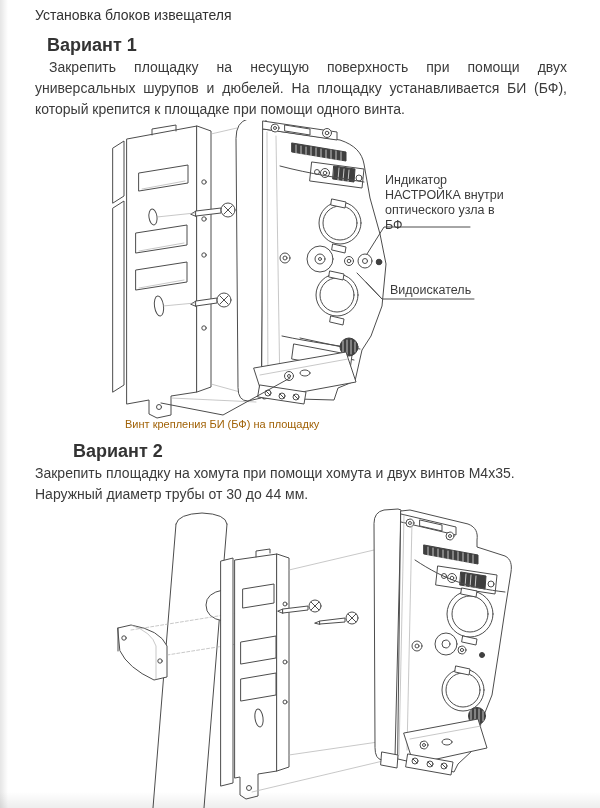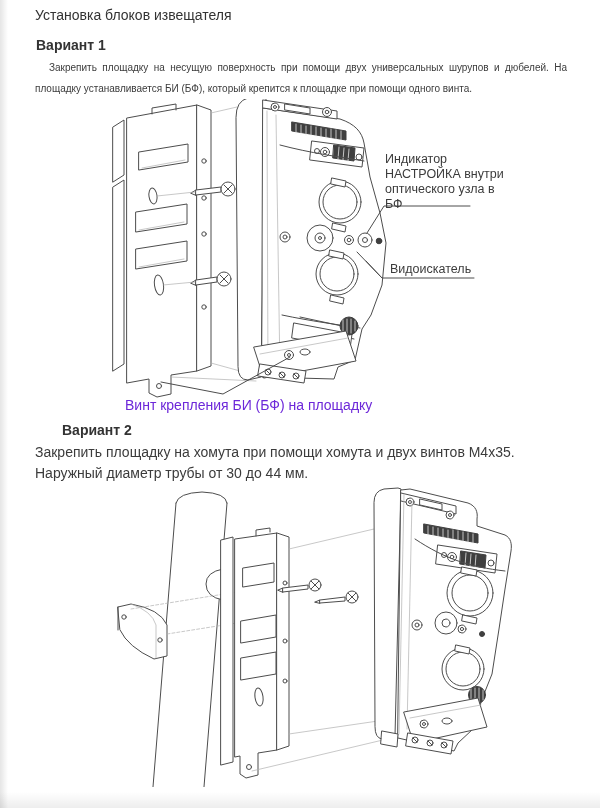--- a/index.html
+++ b/index.html
@@ -19,42 +19,42 @@
   .scan-edge-bottom{
     position:absolute;left:0;bottom:0;width:600px;height:16px;
     background:linear-gradient(to top, rgba(0,0,0,0.07), rgba(0,0,0,0));
     pointer-events:none;
   }
   .page{padding:8px 33px 0 35px;}
   .doc-title{
     font-size:14px;line-height:15px;font-weight:normal;color:#333;margin:0;
   }
   .variant-heading{
-    font-size:14px;line-height:15px;font-weight:bold;color:#333;margin:15px 0 0 1px;
+    font-size:18px;line-height:15px;font-weight:bold;color:#333;margin:15px 0 0 12px;
   }
   .variant-heading.second{margin-top:0;padding-left:26px;}
   .body-par{
-    font-size:10px;line-height:21px;margin:4px 0 0 0;
+    font-size:14px;line-height:21px;margin:4px 0 0 0;
     text-align:justify;text-indent:14px;
   }
   .body-par2{
     font-size:14px;line-height:21px;margin:4px 0 0 0;
   }
   .body-par2 .line{display:block;}
   figure{margin:0 -33px 0 -35px;position:relative;padding:0;}
   .figure-1{height:324px;}
   .figure-2{height:303px;}
   figure svg{position:absolute;left:0;top:0;}
   .fig-label{
     position:absolute;font-size:12.5px;line-height:15px;color:#3b3b3b;
   }
   .label-indicator{left:385px;top:53px;width:120px;}
   .label-viewfinder{left:390px;top:163px;width:150px;}
   .fig-caption{
-    position:absolute;left:125px;top:298px;font-size:14px;color:#6d28d9;white-space:nowrap;
+    position:absolute;left:125px;top:298px;font-size:11px;color:#a16207;white-space:nowrap;
   }
   
   .art{stroke:#4d4d4d;stroke-width:1;fill:none;stroke-linejoin:round;stroke-linecap:round;}
   .art .w{fill:#ffffff;}
   .art .dark{fill:#3f3f3f;stroke:#3f3f3f;}
   .art .thin{stroke:#b0b0b0;stroke-width:0.7;}
   .art .tick{stroke:#e6e6e6;stroke-width:0.8;}
   .art .leader{stroke:#4d4d4d;stroke-width:1;}
 </style>
 </head>

